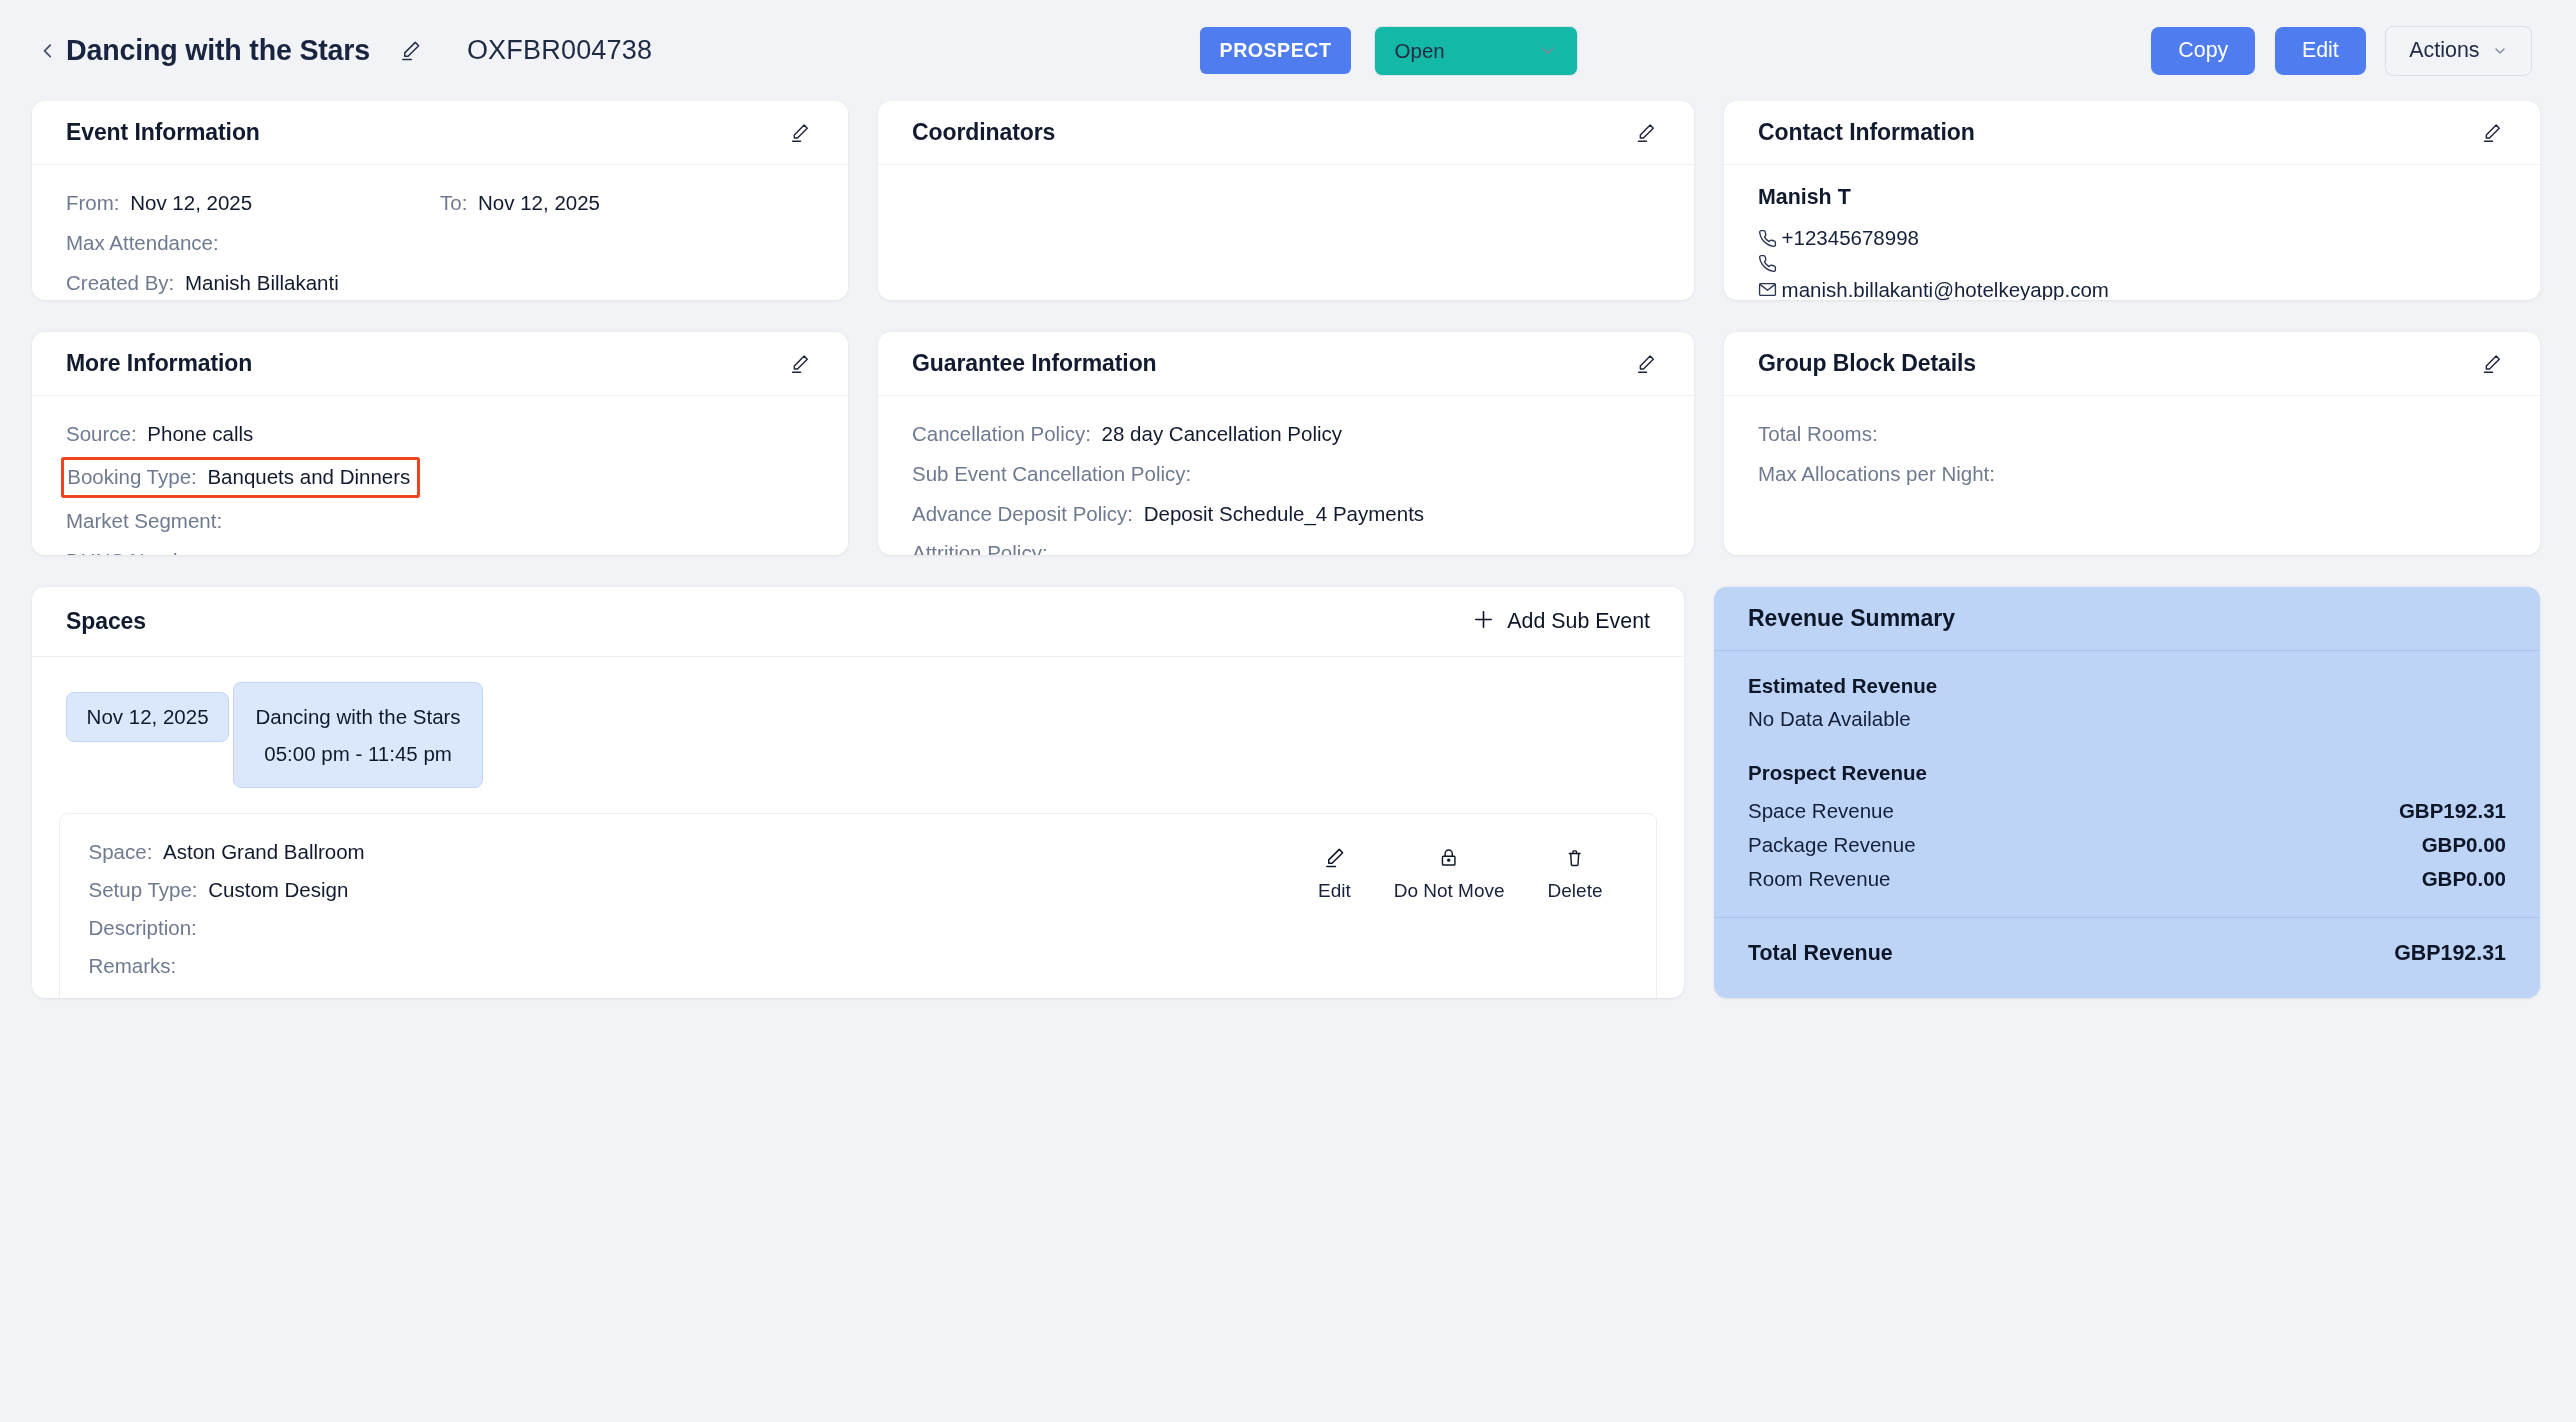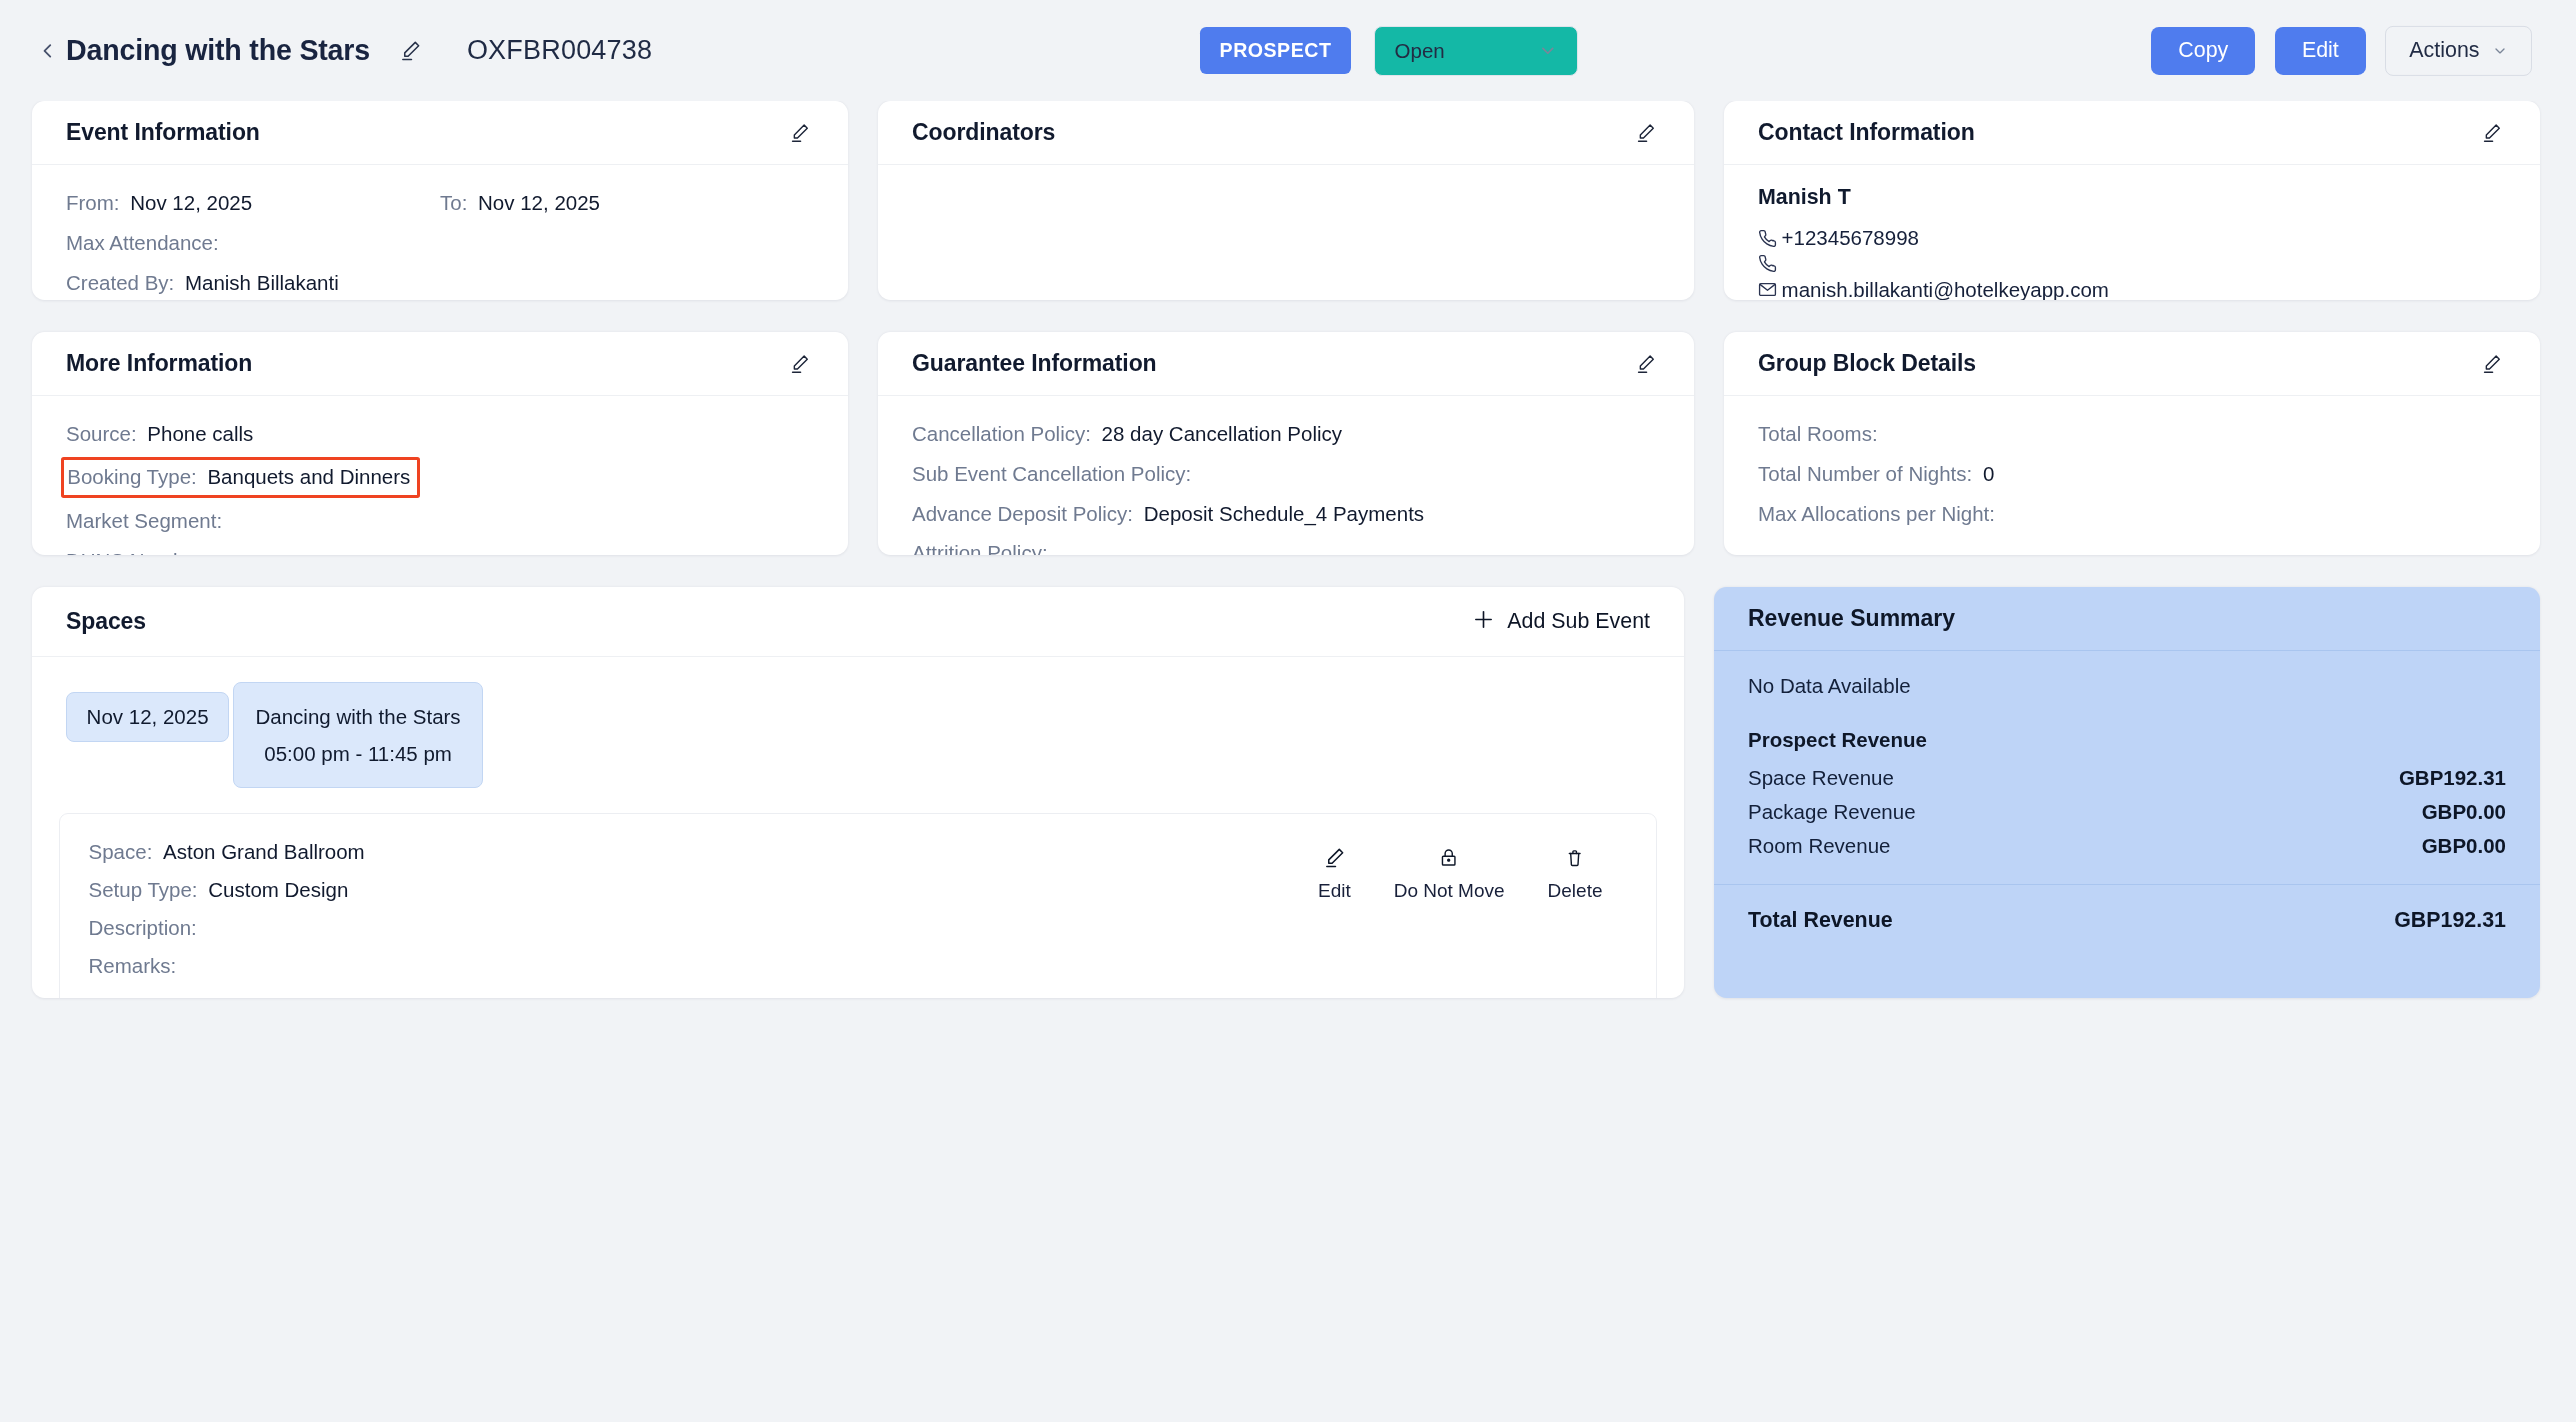--- a/index.html
+++ b/index.html
@@ -506,24 +506,20 @@
             <svg width="21.4" height="21.4" viewBox="0 0 24 24" fill="none" stroke="currentColor" stroke-width="1.6" stroke-linecap="round" stroke-linejoin="round">
                 <path d="M17 3.5 20.5 7 9.5 18H6v-3.5z"></path>
                 <line x1="4" y1="21.5" x2="13" y2="21.5"></line>
               </svg>
           </div>
         </div>
         <div class="card-body">
           <div class="field-row">
             <span class="flabel">Total Rooms:</span>
             <span class="fvalue"></span>
-          </div>
-          <div class="field-row">
-            <span class="flabel">Total Number of Nights:</span>
-            <span class="fvalue">0</span>
           </div>
           <div class="field-row">
             <span class="flabel">Max Allocations per Night:</span>
             <span class="fvalue"></span>
           </div>
         </div>
       </div>
     </div>
   </div>
 
@@ -604,20 +600,21 @@
         </div>
       </div>
     </div>
 
     <div class="col">
       <div class="revenue-card" style="height:411px">
         <div class="rev-head">
           <div class="rev-title">Revenue Summary</div>
         </div>
         <div class="rev-body">
+          <div class="rev-section-title">Estimated Revenue</div>
           <div class="rev-note">No Data Available</div>
           <div class="rev-section-title">Prospect Revenue</div>
           <div class="rev-line">
             <span>Space Revenue</span>
             <span class="amt">GBP192.31</span>
           </div>
           <div class="rev-line">
             <span>Package Revenue</span>
             <span class="amt">GBP0.00</span>
           </div>

